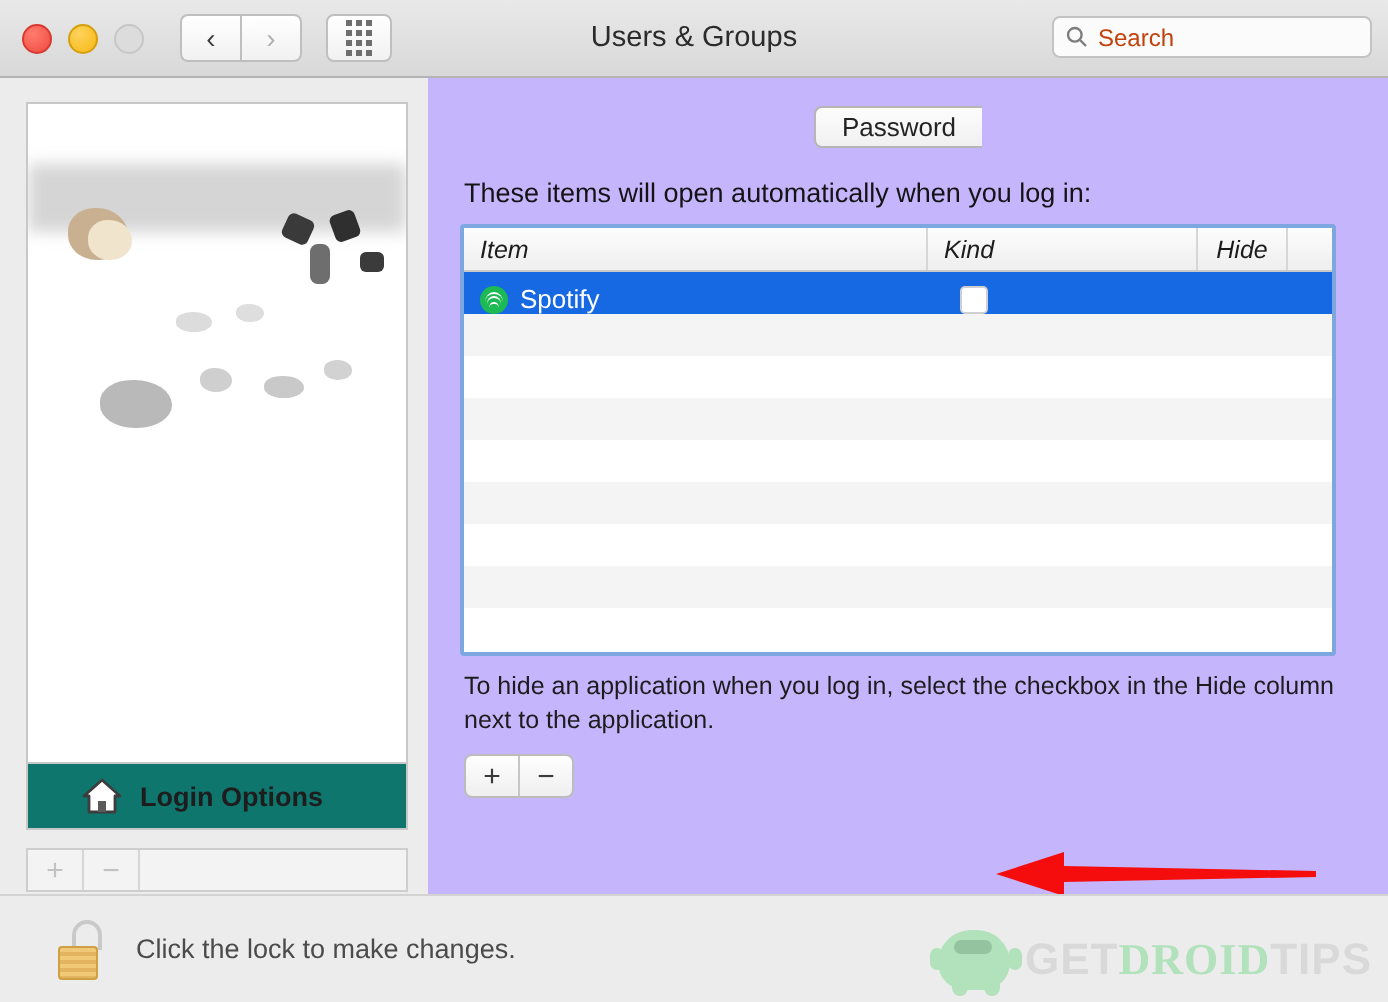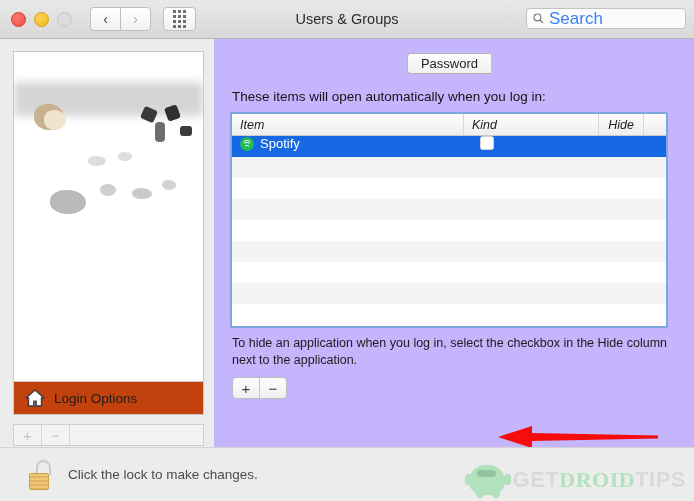--- a/index.html
+++ b/index.html
@@ -60,21 +60,21 @@
     position: absolute; left: 0; right: 0; text-align: center;
     font-size: 14.5px; color: #2b2b2b; pointer-events: none;
   }
   .searchbox {
     position: absolute; right: 8px; top: 8px;
     width: 160px; height: 21px;
     background: #fbfbfb; border: 1px solid #c3c3c3; border-radius: 4px;
     display: flex; align-items: center; gap: 5px; padding: 0 6px;
     box-sizing: border-box;
   }
-  .searchbox .ph { font-size: 17px; color: #3b82f6; }
+  .searchbox .ph { font-size: 12px; color: #c2410c; }
 
   
   .content { flex: 1; display: flex; min-height: 0; }
 
   
   .sidebar {
     width: 214px; flex: 0 0 214px;
     background: #ececec;
     padding: 12px 10px 0 13px;
     box-sizing: border-box;
@@ -89,24 +89,24 @@
   .blurband {
     position: absolute; left: 0; right: 0;
     filter: blur(4px);
   }
   .blob { position: absolute; border-radius: 46% 54% 50% 50%; }
 
   .loginopts {
     border-left: 1px solid #c8c8c8;
     border-right: 1px solid #c8c8c8;
     border-bottom: 1px solid #c8c8c8;
-    background: #c2410c;
+    background: #0f766e;
     height: 33px;
     display: flex; align-items: center; gap: 9px;
-    padding-left: 11px; box-sizing: border-box;
+    padding-left: 27px; box-sizing: border-box; font-weight: bold;
   }
   .loginopts .label { font-size: 13.5px; color: #1d1d1d; }
 
   .sidefooter {
     margin-top: 9px;
     height: 22px;
     display: flex;
     border: 1px solid #cecece;
     background: #f3f3f3;
     box-sizing: border-box;
@@ -156,21 +156,21 @@
     background: linear-gradient(to bottom,#fdfdfd,#eeeeee);
     border-bottom: 1px solid #c9c9c9;
     font-size: 12.5px; color: #1c1c1c;
   }
   .thead .th { display: flex; align-items: center; padding-left: 8px; box-sizing: border-box; font-style: italic; }
   .th.c-item { width: 232px; border-right: 1px solid #d6d6d6; }
   .th.c-kind { width: 135px; border-right: 1px solid #d6d6d6; }
   .th.c-hide { width: 45px; border-right: 1px solid #d6d6d6; justify-content: center; padding-left: 0; }
   .th.c-pad  { flex: 1; }
 
-  .trow { display: flex; height: 21px; align-items: flex-start; font-size: 13px; }
+  .trow { display: flex; height: 21px; align-items: flex-end; font-size: 13px; }
   .trow.odd  { background: #ffffff; }
   .trow.even { background: #f4f4f4; }
   .trow.sel  { background: #1768e3; color: #fff; }
   .cell-item { width: 232px; display: flex; align-items: center; gap: 6px; padding-left: 8px; box-sizing: border-box; }
   .cell-kind { width: 135px; padding-left: 8px; box-sizing: border-box; }
   .cell-hide { width: 45px; display: flex; align-items: center; justify-content: center; }
   .cell-pad  { flex: 1; }
 
   .spotify {
     width: 14px; height: 14px; border-radius: 50%;

